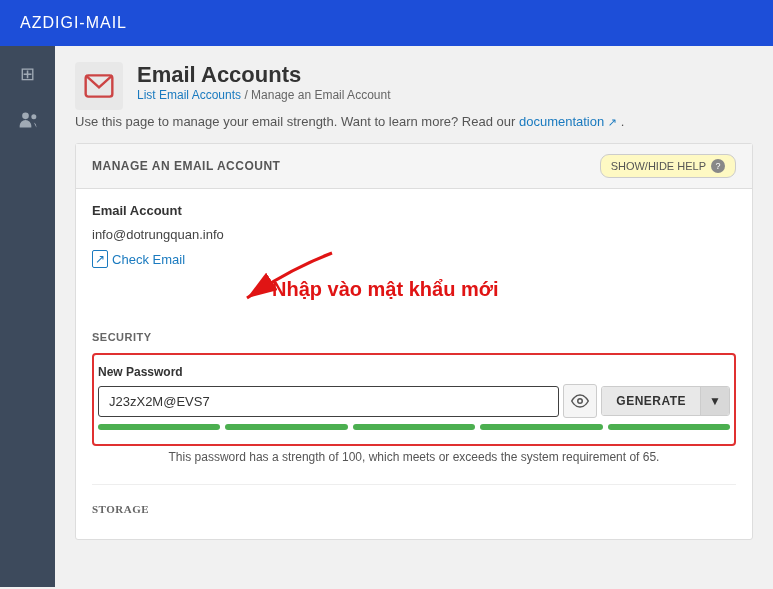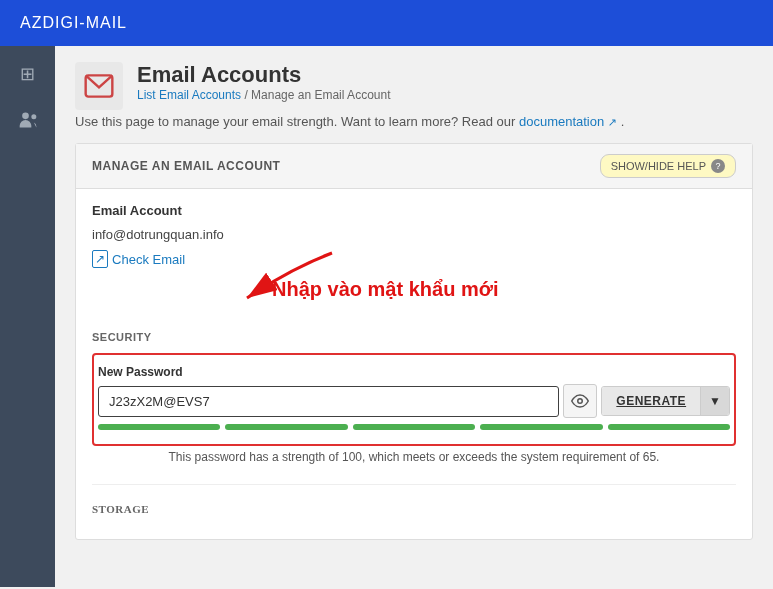--- a/index.html
+++ b/index.html
@@ -240,21 +240,20 @@
 
     .generate-btn {
       background: #e8e8e8;
       border: none;
       padding: 7px 14px;
       font-size: 12px;
       font-weight: bold;
       color: #333;
       cursor: pointer;
       letter-spacing: 0.5px;
-      text-decoration: underline;
     }
 
     .generate-dropdown {
       background: #d8d8d8;
       border: none;
       border-left: 1px solid #ccc;
       padding: 7px 8px;
       cursor: pointer;
       color: #333;
       font-size: 12px;

